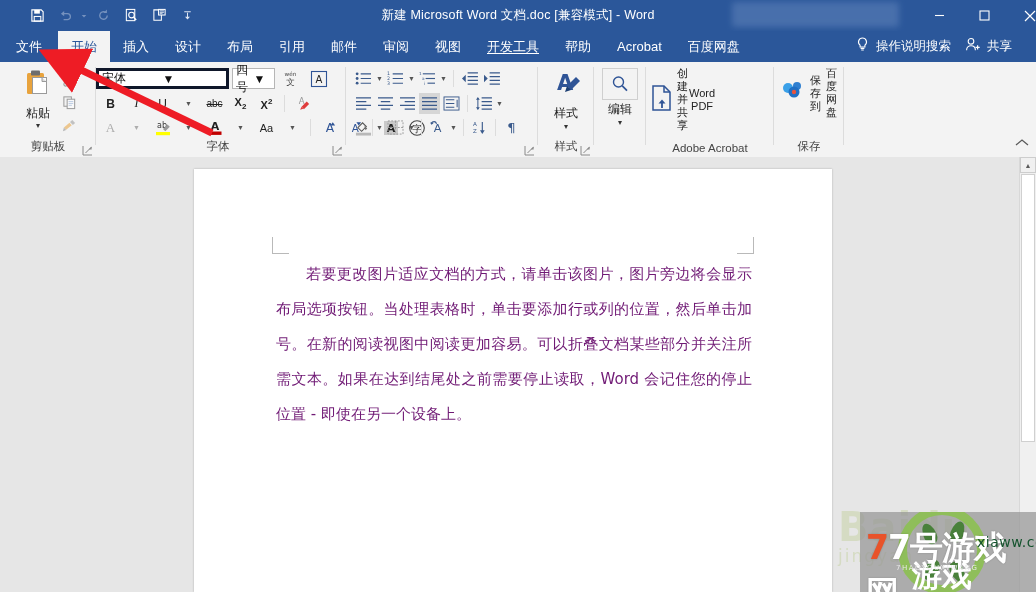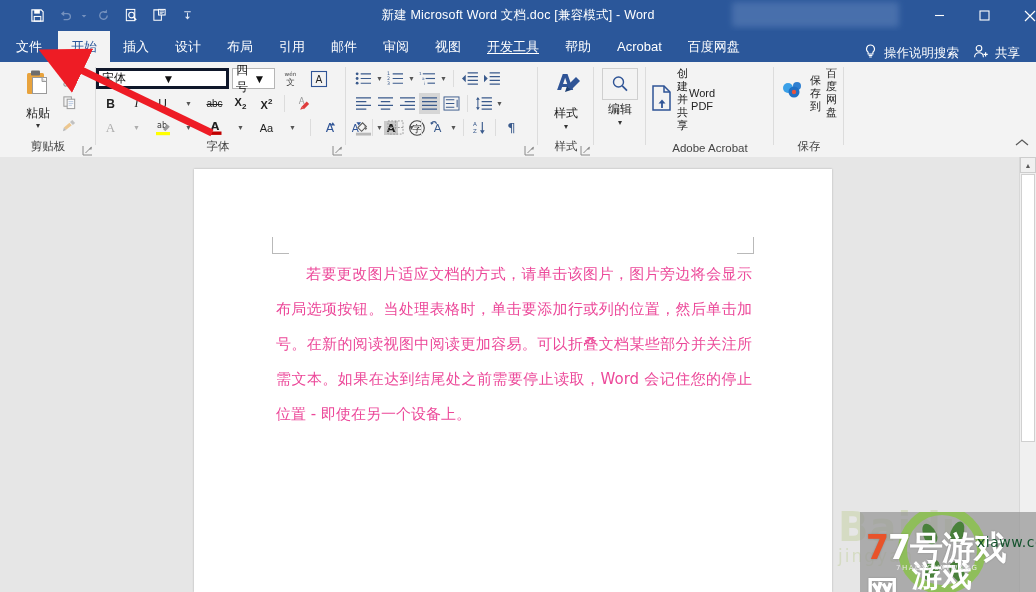--- a/index.html
+++ b/index.html
@@ -45,21 +45,21 @@
     position:absolute;left:0;top:31px;width:1036px;height:31px;
     background:#2b579a;display:flex;align-items:flex-end;
   }
   .tab{
     height:31px;padding:0 13px;display:flex;align-items:center;justify-content:center;
     font-size:13px;color:#fff;white-space:nowrap;
   }
   .tab.file{padding:0 16px;}
   .tab.active{background:#f3f3f3;color:#2b579a;}
   .tab.underline{text-decoration:underline;text-underline-offset:2px;}
-  .tabright{position:absolute;right:0;top:0;height:31px;display:flex;align-items:flex-end;}
+  .tabright{position:absolute;right:8px;top:0;height:31px;display:flex;align-items:center;font-family:Liberation Mono, monospace;}
   .tellme{display:flex;align-items:center;gap:7px;font-size:12.5px;color:#fff;padding:0 14px;}
   .share{display:flex;align-items:center;gap:5px;font-size:12.5px;color:#fff;padding:0 16px 0 0;}
 
   
   .ribbon{
     position:absolute;left:0;top:62px;width:1036px;height:95px;
     background:#f3f3f3;border-bottom:1px solid #d4d4d4;
   }
   .grp{position:absolute;top:0;height:95px;}
   .grp .gname{
@@ -143,21 +143,21 @@
   .page{
     position:absolute;left:194px;top:12px;width:638px;height:423px;background:#fff;
     box-shadow:0 0 2px rgba(0,0,0,.25);
   }
   .corner{position:absolute;width:16px;height:16px;}
   .corner.tl{left:78px;top:68px;border-left:1px solid #b9b9b9;border-bottom:1px solid #b9b9b9;}
   .corner.tr{right:78px;top:68px;border-right:1px solid #b9b9b9;border-bottom:1px solid #b9b9b9;}
   .bodytext{
     position:absolute;left:82px;top:88px;width:476px;
     font-family:"DejaVu Sans","Liberation Sans",sans-serif;
-    font-size:15px;line-height:35px;color:#ec4899;text-align:justify;
+    font-size:15px;line-height:35px;color:#701a75;text-align:justify;
     text-indent:2em;
   }
 
   
   .vscroll{
     position:absolute;right:0;top:157px;width:16px;height:435px;background:#f0f0f0;
     border-left:1px solid #d8d8d8;
   }
   .vs-arrow{
     width:16px;height:16px;display:flex;align-items:center;justify-content:center;

